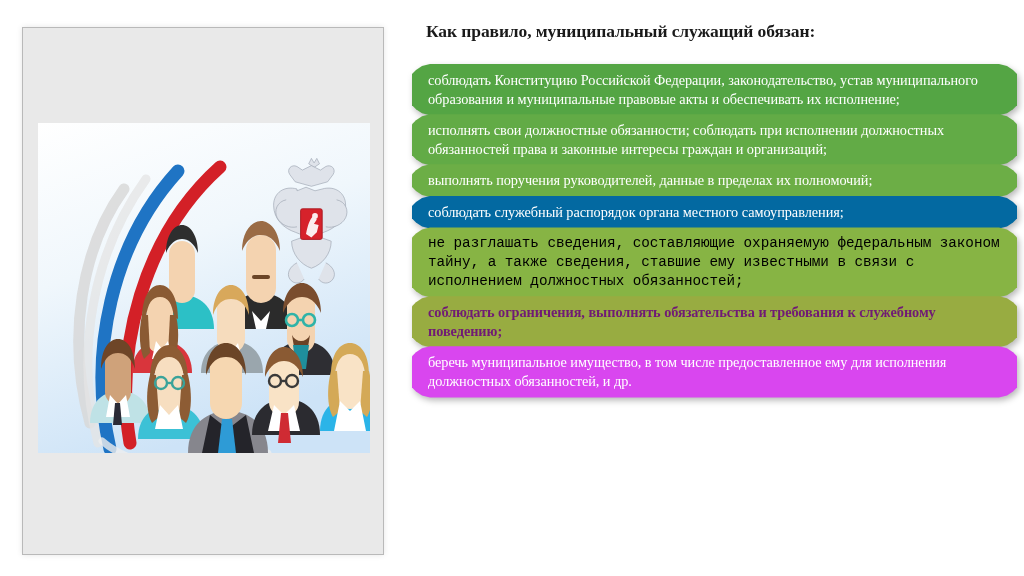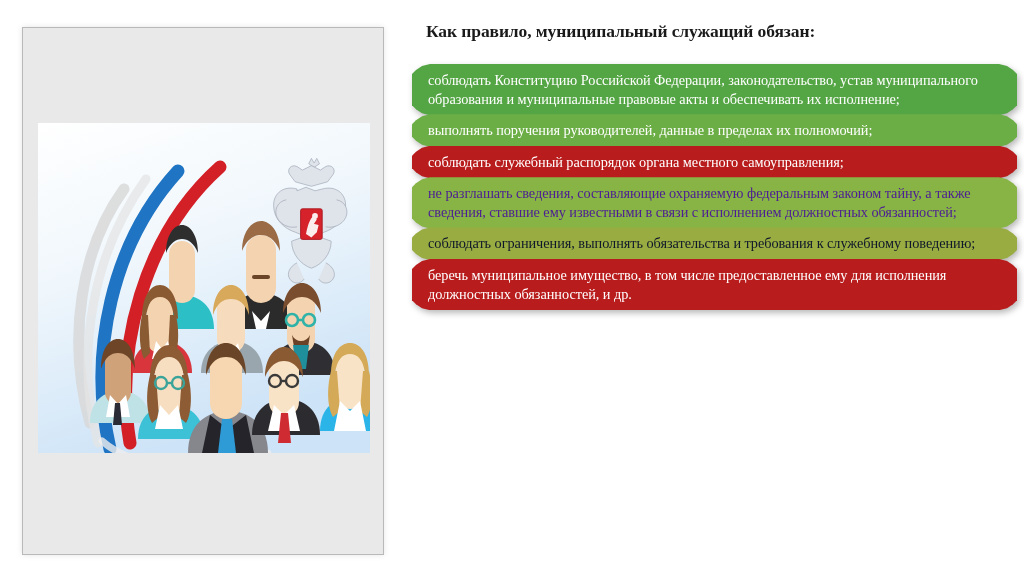--- a/index.html
+++ b/index.html
@@ -224,31 +224,34 @@
   </div>
 
   <div id="right-pane">
 
     <div id="heading">Как правило, муниципальный служащий обязан:</div>
 
     <div id="banner-stack">
       <div class="banner" style="background-color: rgb(84, 165, 68); color: rgb(255, 255, 255);">
         <p>соблюдать Конституцию Российской Федерации, законодательство, устав муниципального образования и муниципальные правовые акты и обеспечивать их исполнение;</p>
       </div>
+      <div class="banner" style="background-color: rgb(98, 171, 70); color: rgb(255, 255, 255);">
+        <p>исполнять свои должностные обязанности; соблюдать при исполнении должностных обязанностей права и законные интересы граждан и организаций;</p>
+      </div>
       <div class="banner" style="background-color: rgb(108, 174, 70); color: rgb(255, 255, 255);">
         <p>выполнять поручения руководителей, данные в пределах их полномочий;</p>
       </div>
-      <div class="banner" style="background-color: #b91c1c; color: rgb(255, 255, 255);">
+      <div class="banner" style="background-color: #0369a1; color: rgb(255, 255, 255);">
         <p>соблюдать служебный распорядок органа местного самоуправления;</p>
       </div>
-      <div class="banner" style="background-color: rgb(135, 180, 68); color: #4c1d95;">
+      <div class="banner" style="background-color: rgb(135, 180, 68); color: #000000; font-family: Liberation Mono, monospace;">
         <p>не разглашать сведения, составляющие охраняемую федеральным законом тайну, а также сведения, ставшие ему известными в связи с исполнением должностных обязанностей;</p>
       </div>
-      <div class="banner" style="background-color: rgb(152, 172, 65); color: #0f172a;">
+      <div class="banner" style="background-color: rgb(152, 172, 65); color: #701a75; font-weight: bold;">
         <p>соблюдать ограничения, выполнять обязательства и требования к служебному поведению;</p>
       </div>
-      <div class="banner" style="background-color: #b91c1c; color: rgb(255, 255, 255);">
+      <div class="banner" style="background-color: #d946ef; color: rgb(255, 255, 255);">
         <p>беречь муниципальное имущество, в том числе предоставленное ему для исполнения должностных обязанностей, и др.</p>
       </div>
     </div>
 
   </div>
 </div>
 
 </body></html>

